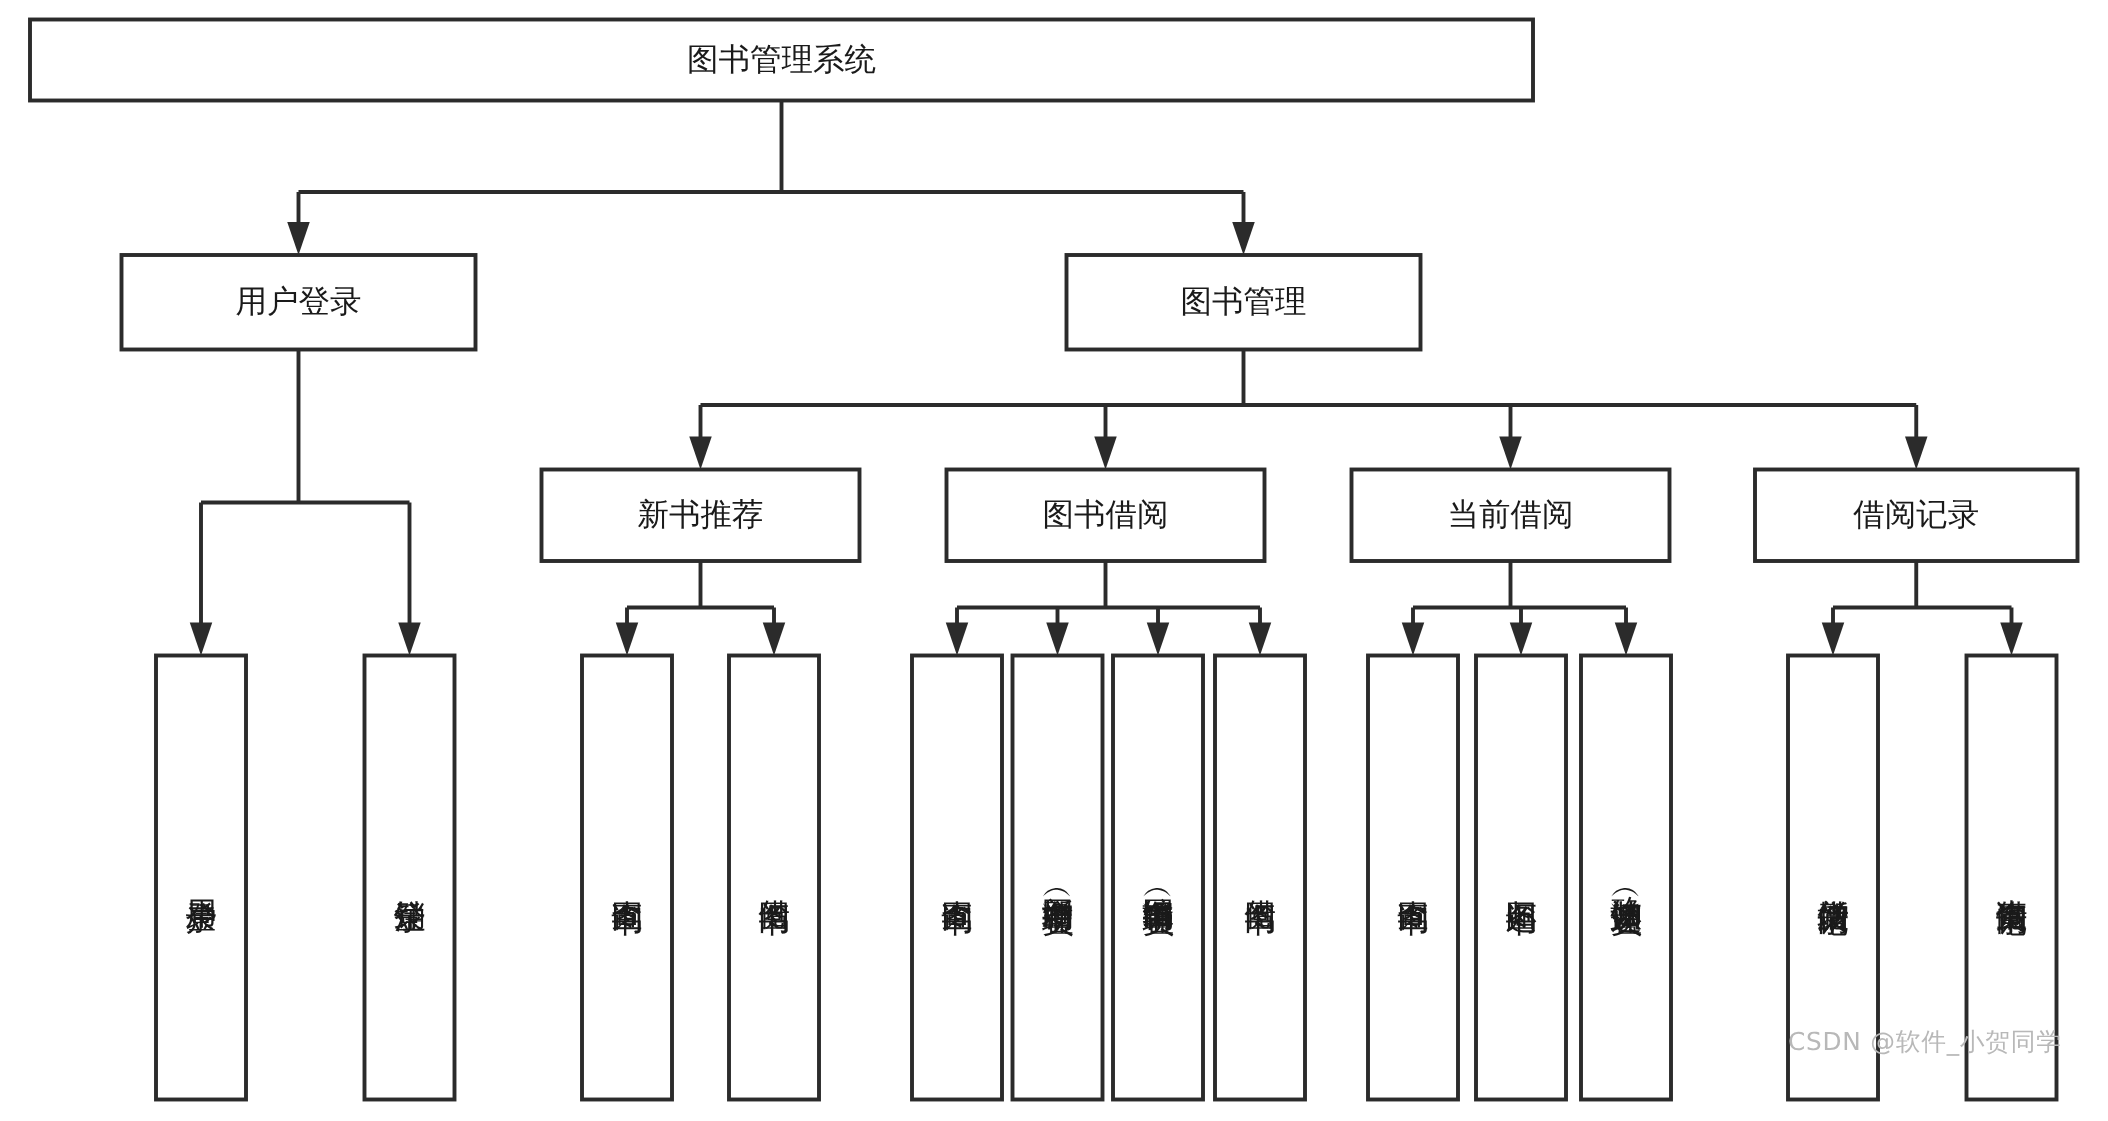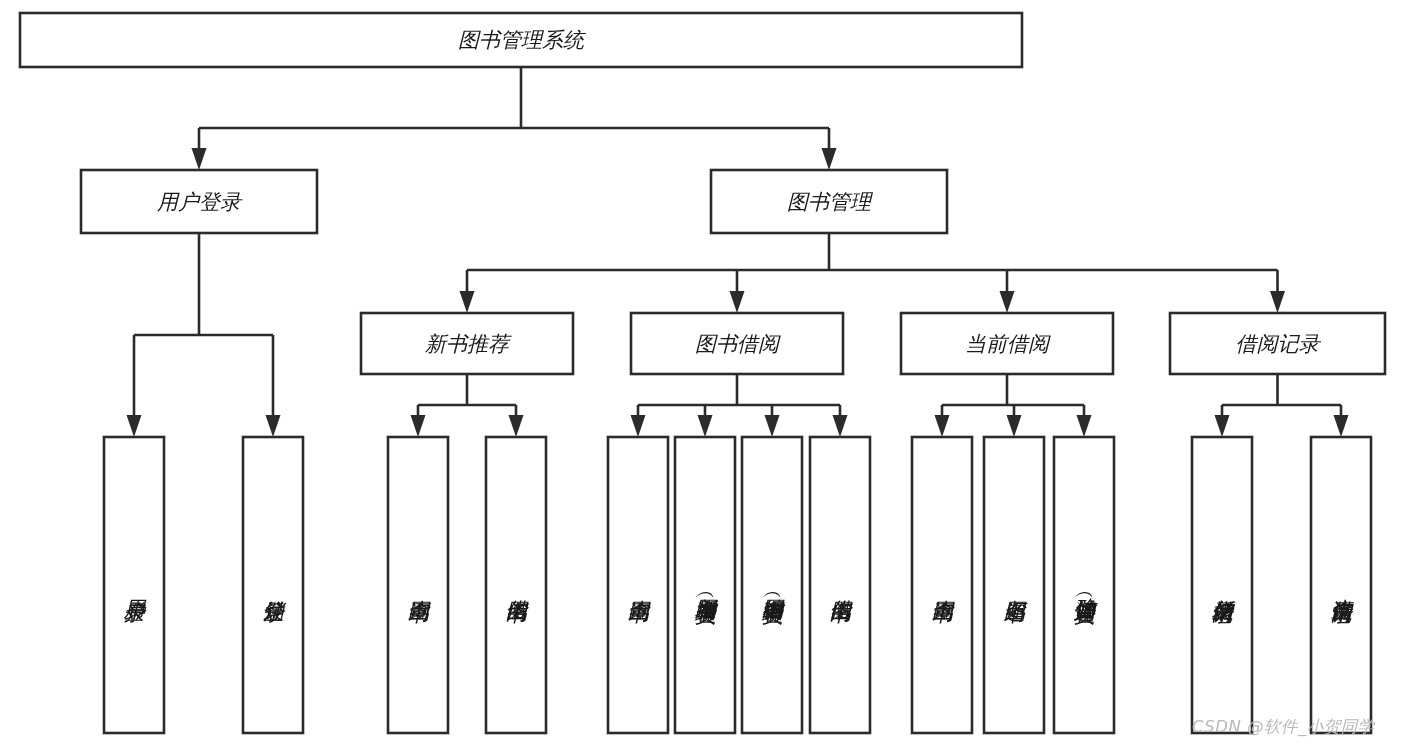--- a/index.html
+++ b/index.html
@@ -12,21 +12,20 @@
     width: 1405px;
     height: 747px;
     font-family: "DejaVu Sans", "Liberation Sans", sans-serif;
     overflow: hidden;
   }
   #diagram-root {
     position: relative;
     width: 1405px;
     height: 634px;
     background: #ffffff;
-    font-style: italic;
   }
   svg#flowchart {
     position: absolute;
     left: 0;
     top: 0;
     width: 1405px;
     height: 747px;
     display: block;
   }
   .node-rect {
@@ -225,14 +224,14 @@
       <div class="leaf-label" style="left: 608px; top: 437px; width: 60px; height: 296px; display: flex; align-items: center; justify-content: center;">查询图书</div>
       <div class="leaf-label" style="left: 675px; top: 437px; width: 60px; height: 296px; display: flex; align-items: center; justify-content: center;">新增图书（管理员）</div>
       <div class="leaf-label" style="left: 742px; top: 437px; width: 60px; height: 296px; display: flex; align-items: center; justify-content: center;">编辑图书（管理员）</div>
       <div class="leaf-label" style="left: 810px; top: 437px; width: 60px; height: 296px; display: flex; align-items: center; justify-content: center;">借阅图书</div>
       <div class="leaf-label" style="left: 912px; top: 437px; width: 60px; height: 296px; display: flex; align-items: center; justify-content: center;">查询图书</div>
       <div class="leaf-label" style="left: 984px; top: 437px; width: 60px; height: 296px; display: flex; align-items: center; justify-content: center;">归还图书</div>
       <div class="leaf-label" style="left: 1054px; top: 437px; width: 60px; height: 296px; display: flex; align-items: center; justify-content: center;">确认归还（管理员）</div>
       <div class="leaf-label" style="left: 1192px; top: 437px; width: 60px; height: 296px; display: flex; align-items: center; justify-content: center;">新增借阅记录</div>
       <div class="leaf-label" style="left: 1311px; top: 437px; width: 60px; height: 296px; display: flex; align-items: center; justify-content: center;">查询借阅记录</div>
     </div>
-  <div class="watermark" id="watermark" style="left: 1192px; top: 716px;">CSDN @软件_小贺同学</div>
+  <div class="watermark" id="watermark" style="left: 1192px; top: 684px;">CSDN @软件_小贺同学</div>
 </div>
 
 </body></html>

